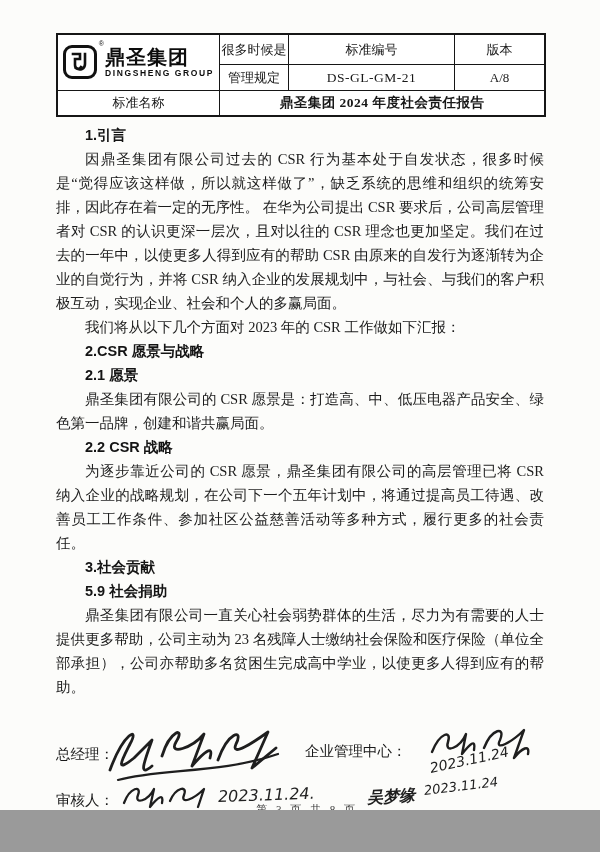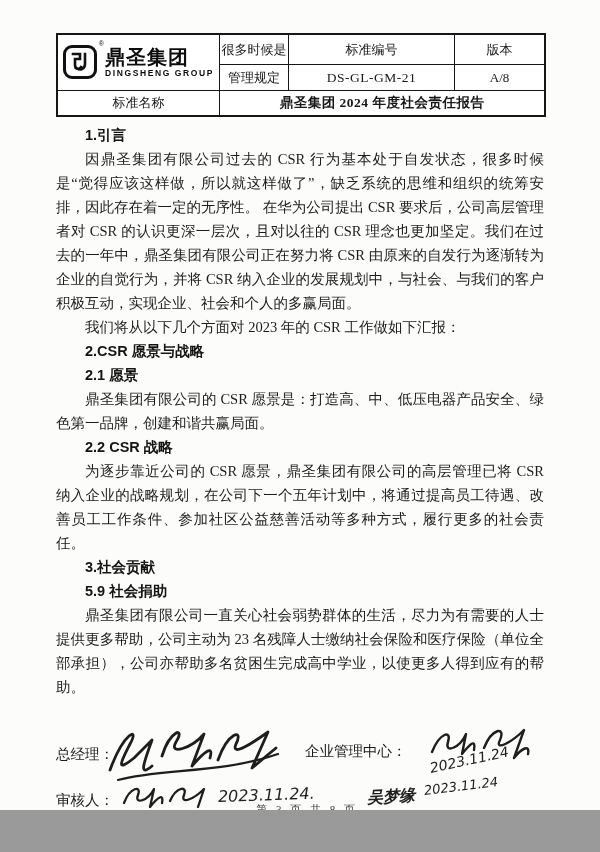--- a/index.html
+++ b/index.html
@@ -109,21 +109,21 @@
     <div class="cell no-t">版本</div>
     <div class="cell">管理规定</div>
     <div class="cell std-number">DS-GL-GM-21</div>
     <div class="cell">A/8</div>
     <div class="cell no-l name-label-cell">标准名称</div>
     <div class="cell name-value-cell">鼎圣集团 2024 年度社会责任报告</div>
   </div>
 
   <div class="doc-body">
     <div class="blk h">1.引言</div>
-    <p class="blk">因鼎圣集团有限公司过去的 CSR 行为基本处于自发状态，很多时候是“觉得应该这样做，所以就这样做了”，缺乏系统的思维和组织的统筹安排，因此存在着一定的无序性。 在华为公司提出 CSR 要求后，公司高层管理者对 CSR 的认识更深一层次，且对以往的 CSR 理念也更加坚定。我们在过去的一年中，鼎圣集团有限公司正在努力将 CSR 由原来的自发行为逐渐转为企业的自觉行为，并将 CSR 纳入企业的发展规划中，与社会、与我们的客户积极互动，实现企业、社会和个人的多赢局面。</p>
+    <p class="blk">因鼎圣集团有限公司过去的 CSR 行为基本处于自发状态，很多时候是“觉得应该这样做，所以就这样做了”，缺乏系统的思维和组织的统筹安排，因此存在着一定的无序性。 在华为公司提出 CSR 要求后，公司高层管理者对 CSR 的认识更深一层次，且对以往的 CSR 理念也更加坚定。我们在过去的一年中，以使更多人得到应有的帮助 CSR 由原来的自发行为逐渐转为企业的自觉行为，并将 CSR 纳入企业的发展规划中，与社会、与我们的客户积极互动，实现企业、社会和个人的多赢局面。</p>
     <p class="blk">我们将从以下几个方面对 2023 年的 CSR 工作做如下汇报：</p>
     <div class="blk h">2.CSR 愿景与战略</div>
     <div class="blk h">2.1 愿景</div>
     <p class="blk">鼎圣集团有限公司的 CSR 愿景是：打造高、中、低压电器产品安全、绿色第一品牌，创建和谐共赢局面。</p>
     <div class="blk h">2.2 CSR 战略</div>
     <p class="blk">为逐步靠近公司的 CSR 愿景，鼎圣集团有限公司的高层管理已将 CSR 纳入企业的战略规划，在公司下一个五年计划中，将通过提高员工待遇、改善员工工作条件、参加社区公益慈善活动等多种方式，履行更多的社会责任。</p>
     <div class="blk h">3.社会贡献</div>
     <div class="blk h">5.9 社会捐助</div>
     <p class="blk">鼎圣集团有限公司一直关心社会弱势群体的生活，尽力为有需要的人士提供更多帮助，公司主动为 23 名残障人士缴纳社会保险和医疗保险（单位全部承担），公司亦帮助多名贫困生完成高中学业，以使更多人得到应有的帮助。</p>
   </div>

